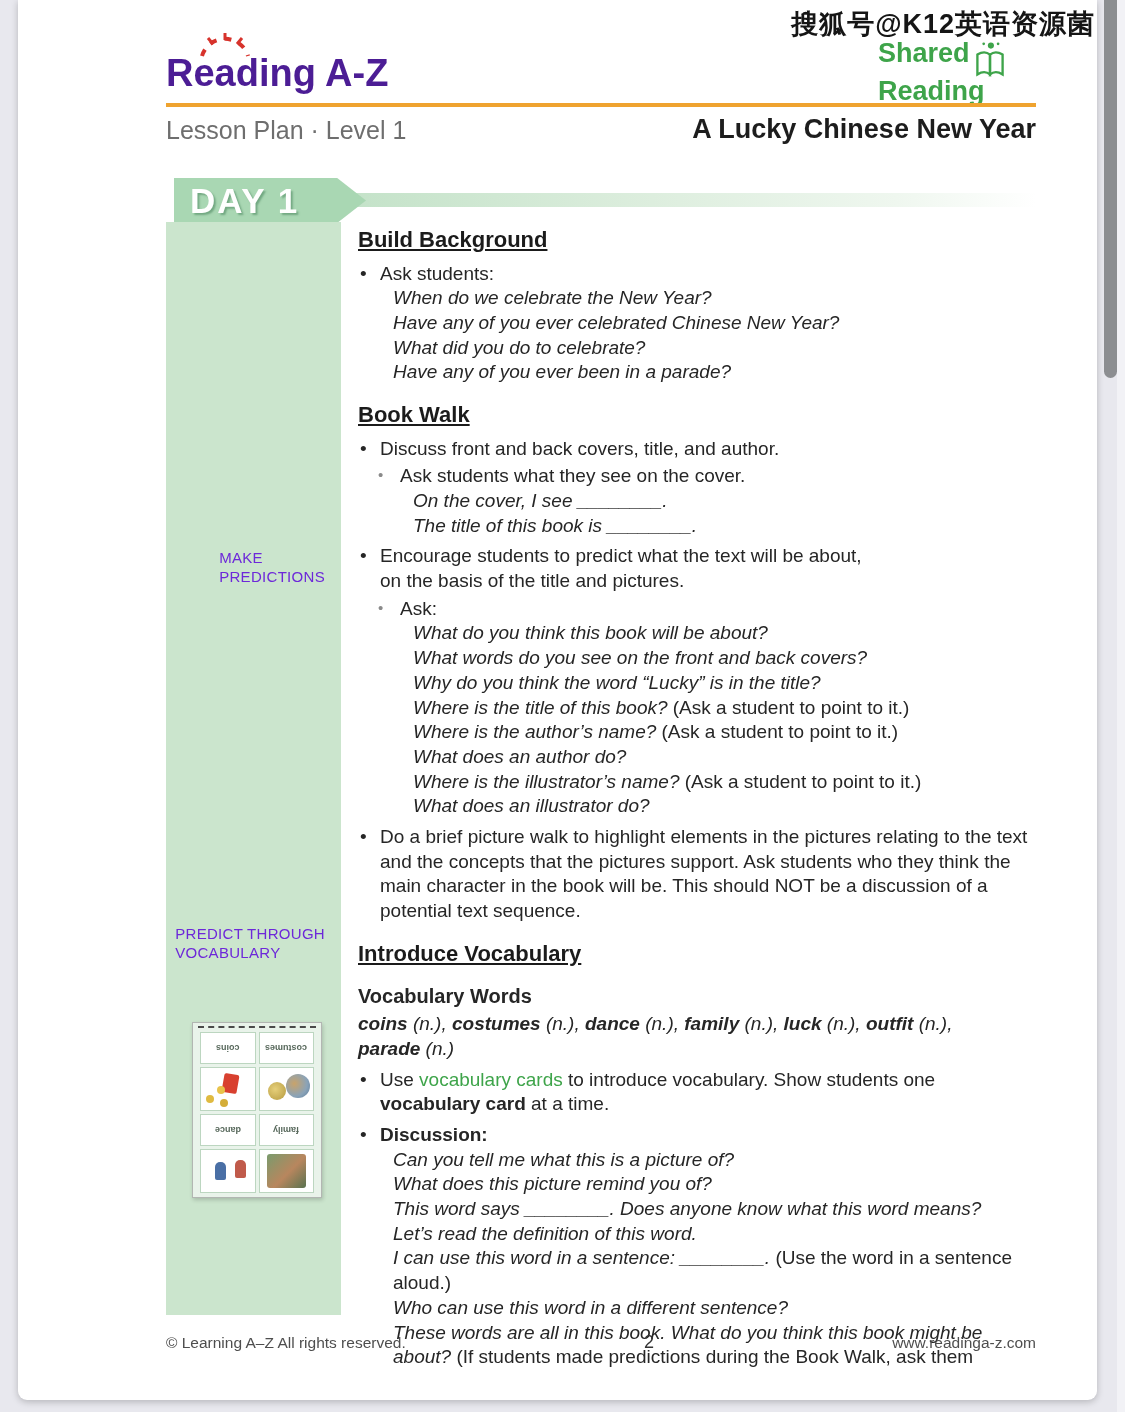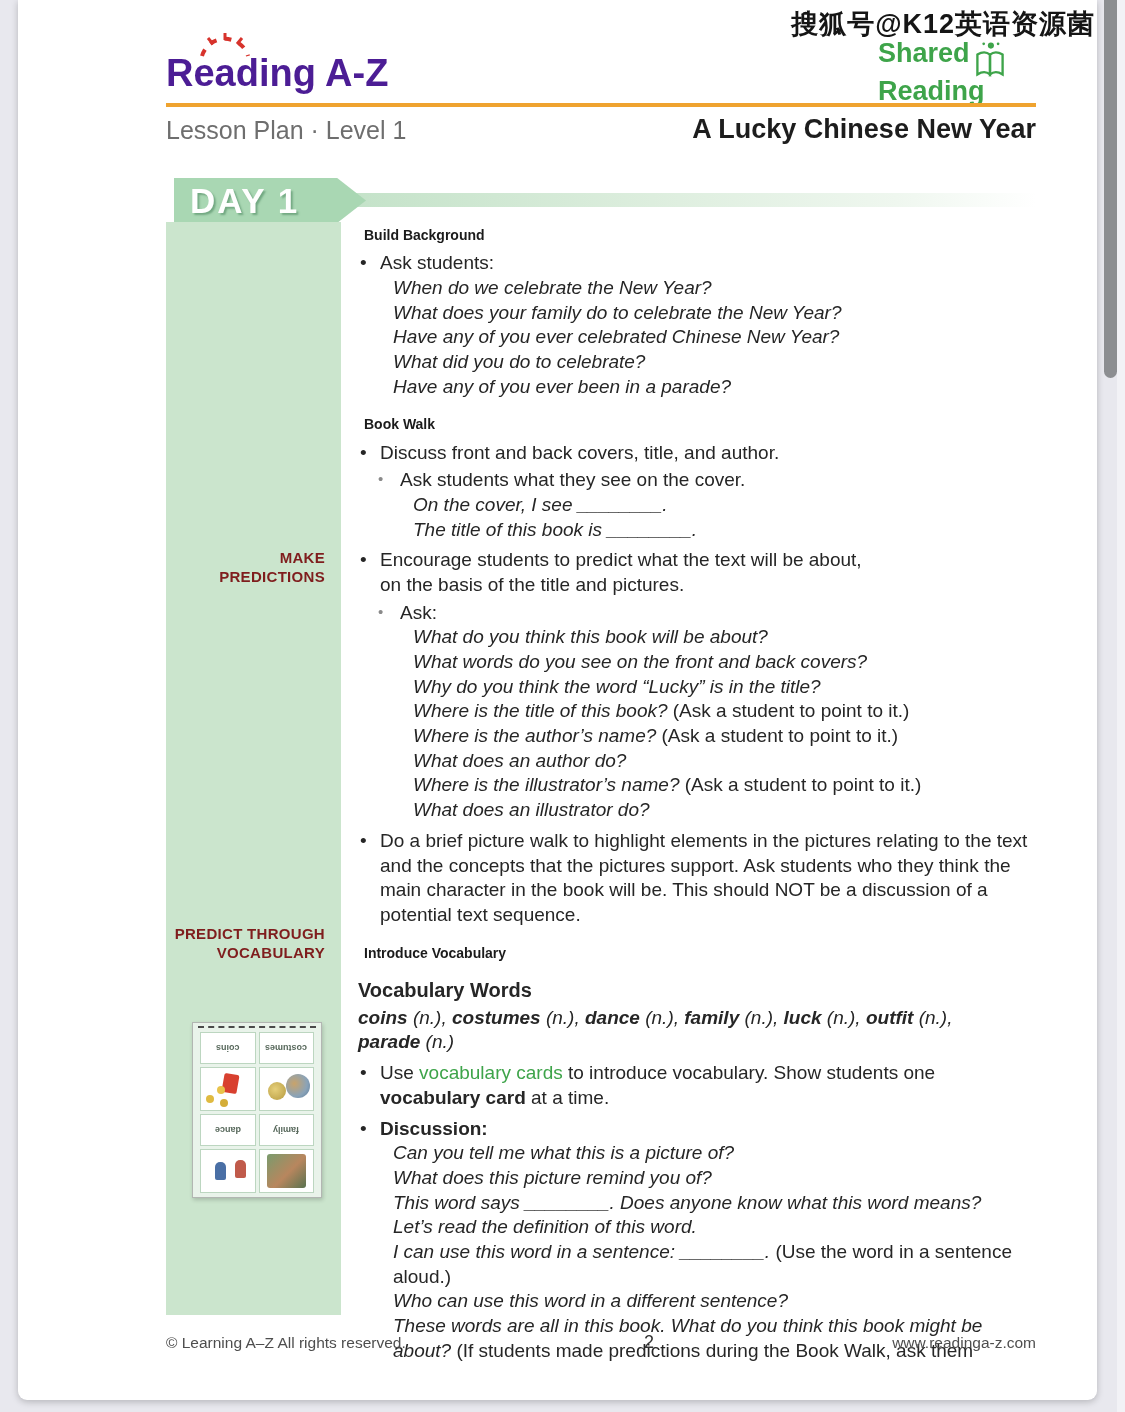--- a/index.html
+++ b/index.html
@@ -24,22 +24,22 @@
   
   .day-bar{position:absolute;left:320px;top:193px;width:698px;height:14px;
            background:linear-gradient(90deg,#c3e2c8 0%,#ddeede 45%,#eff7ef 80%,rgba(255,255,255,0) 100%);}
   .day-banner{position:absolute;left:148px;top:178px;width:192px;height:45px;background:#a9d7b3;
               clip-path:polygon(0 0,85% 0,100% 50%,85% 100%,0 100%);
               display:flex;align-items:center;padding-left:16px;box-sizing:border-box;margin-left:8px;}
   .day-banner span{font-size:35px;font-weight:bold;color:#ffffff;letter-spacing:2px;
                    text-shadow:2px 2px 2px rgba(70,130,90,.55);}
   
   .sidebar{position:absolute;left:148px;top:222px;width:175px;height:1093px;background:#cbe5cd;}
-  .side-label{position:absolute;right:16px;text-align:right;font-size:15px;font-weight:bold;
-              color:#7f1d1d;line-height:1.25;letter-spacing:.3px;}
+  .side-label{position:absolute;right:16px;text-align:left;font-size:15px;font-weight:normal;
+              color:#6d28d9;line-height:1.25;letter-spacing:.3px;}
   .side-label.l1{top:327px;}
   .side-label.l2{top:703px;}
   .cards-sheet{position:absolute;left:26px;top:800px;width:130px;height:176px;background:#e9f3ea;
                border:1px solid #b2b6b2;box-shadow:1px 2px 4px rgba(0,0,0,.18);box-sizing:border-box;padding:9px 7px 7px;}
   .cards-sheet::before{content:"";position:absolute;top:3px;left:5px;right:5px;border-top:2px dashed #4a4a4a;}
   .cards-grid{display:grid;grid-template-columns:1fr 1fr;grid-auto-rows:auto;gap:3px;}
   .card-cell{background:#ffffff;border:1px solid #bcd6c0;position:relative;}
   .card-cell.label{height:30px;display:flex;align-items:center;justify-content:center;}
   .card-word{transform:rotate(180deg);font-size:9px;font-weight:bold;color:#57685b;}
   .card-cell.pic{height:42px;overflow:hidden;}
@@ -53,21 +53,21 @@
                     background:radial-gradient(circle at 40% 40%,#e6cf7a,#b59a3f);}
   .pic-figures::before{content:"";position:absolute;width:11px;height:18px;border-radius:5px 5px 2px 2px;
                        background:#4a6fa5;left:14px;top:12px;}
   .pic-figures::after{content:"";position:absolute;width:11px;height:18px;border-radius:5px 5px 2px 2px;
                       background:#c05a4a;left:34px;top:10px;}
   .pic-photo2::before{content:"";position:absolute;inset:4px 7px;border-radius:3px;
                       background:linear-gradient(135deg,#7a9b6d,#b8865e 55%,#59724f);}
   
   .content{position:absolute;left:340px;top:226px;width:680px;}
   .blk{position:relative;font-size:19px;line-height:1.3;color:#262626;}
-  .h{font-size:14px;font-weight:bold;color:#1b1b1b;margin:16px 6px 7px;}
+  .h{font-size:22px;font-weight:bold;color:#1b1b1b;margin:16px 0 7px;text-decoration:underline;}
   .h:first-child{margin-top:0;}
   .sub{font-size:20px;font-weight:bold;margin:15px 0 3px;}
   .p{margin:1px 0;}
   .b1{padding-left:22px;margin-top:6px;}
   .b1 > .marker{position:absolute;left:2px;top:0;}
   .b2{padding-left:42px;margin-top:3px;}
   .b2 > .marker{position:absolute;left:20px;top:1px;color:#8a8a8a;font-size:15px;}
   .q1{padding-left:35px;}
   .q2{padding-left:55px;}
   .s-i{font-style:italic;}
@@ -149,21 +149,20 @@
             <div class="card-cell pic pic-figures"></div>
             <div class="card-cell pic pic-photo2"></div>
           </div>
       </div>
     </div>
 
     <div class="content">
         <div class="blk h">Build Background</div>
         <div class="blk b1"><span class="marker">•</span><span class="s-n">Ask students:</span></div>
         <div class="blk q1"><span class="s-i">When do we celebrate the New Year?</span></div>
-        <div class="blk q1"><span class="s-i">What does your family do to celebrate the New Year?</span></div>
         <div class="blk q1"><span class="s-i">Have any of you ever celebrated Chinese New Year?</span></div>
         <div class="blk q1"><span class="s-i">What did you do to celebrate?</span></div>
         <div class="blk q1"><span class="s-i">Have any of you ever been in a parade?</span></div>
         <div class="blk h">Book Walk</div>
         <div class="blk b1"><span class="marker">•</span><span class="s-n">Discuss front and back covers, title, and author.</span></div>
         <div class="blk b2"><span class="marker">•</span><span class="s-n">Ask students what they see on the cover.</span></div>
         <div class="blk q2"><span class="s-i">On the cover, I see ________.</span></div>
         <div class="blk q2"><span class="s-i">The title of this book is ________.</span></div>
         <div class="blk b1"><span class="marker">•</span><span class="s-n">Encourage students to predict what the text will be about,</span><br><span class="s-n">on the basis of the title and pictures.</span></div>
         <div class="blk b2"><span class="marker">•</span><span class="s-n">Ask:</span></div>

